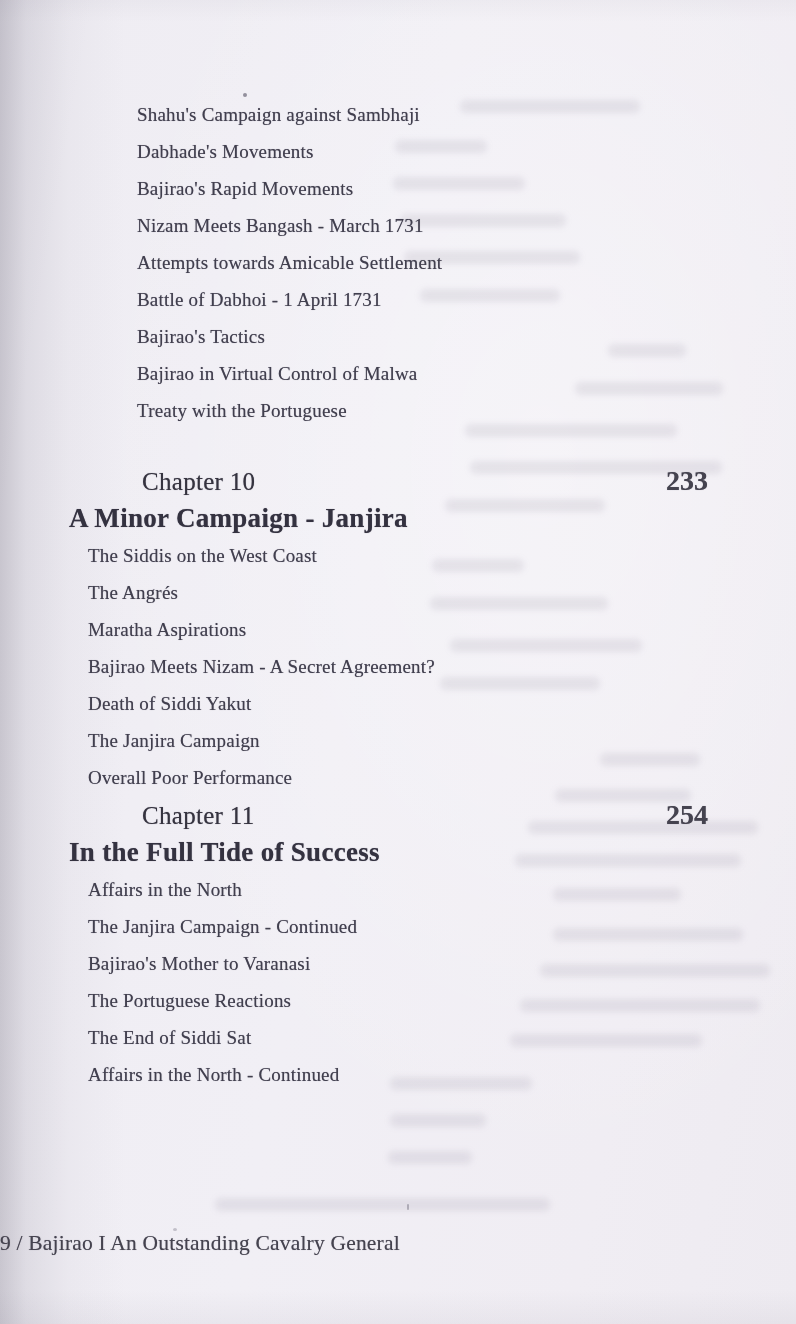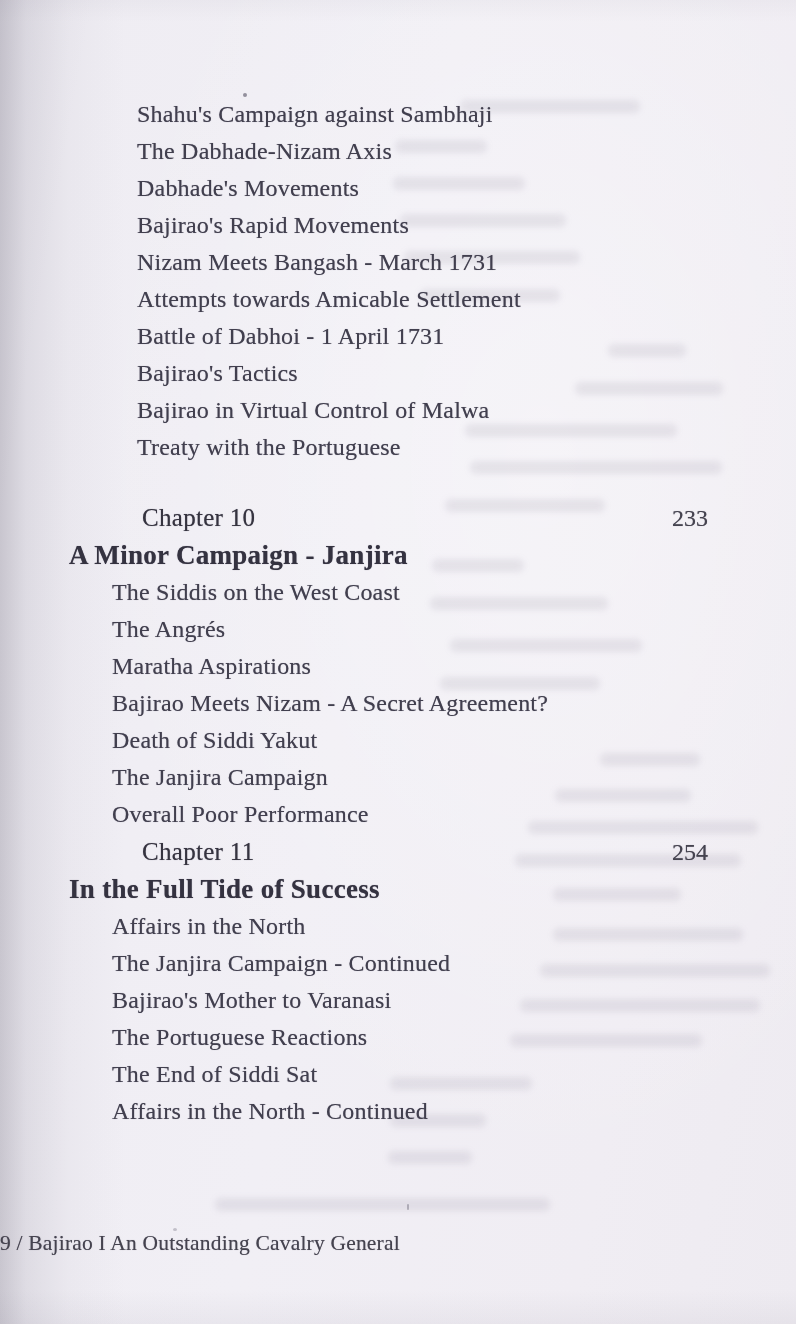--- a/index.html
+++ b/index.html
@@ -35,21 +35,21 @@
     z-index: 2;
   }
   ul.toc-list {
     list-style: none;
     margin: 0;
     padding: 0 0 0 137px;
   }
   li.toc-entry {
     height: 37px;
     line-height: 37px;
-    font-size: 24px;
+    font-size: 19px;
     letter-spacing: 0.2px;
     white-space: nowrap;
     text-shadow: 0 0 0.7px rgba(56,53,72,0.55);
   }
   .chapter-block.ch10 { margin-top: 33px; }
   .chapter-block.ch11 { }
   .chapter-row {
     display: flex;
     justify-content: space-between;
     align-items: baseline;
@@ -58,37 +58,37 @@
     line-height: 37px;
   }
   .chapter-num {
     font-weight: normal;
     font-size: 25px;
     color: #35333f;
     letter-spacing: 0.3px;
     text-shadow: 0 0 0.8px rgba(46,43,62,0.6);
   }
   .chapter-page {
-    font-weight: normal;
-    font-size: 24px;
+    font-weight: bold;
+    font-size: 28px;
     color: #45434f;
     text-shadow: 0 0 0.7px rgba(56,53,72,0.55);
   }
   .chapter-title {
     padding-left: 69px;
     height: 38px;
     line-height: 38px;
     font-weight: bold;
     font-size: 27px;
     color: #343240;
     letter-spacing: 0.3px;
     white-space: nowrap;
     text-shadow: 0 0 0.8px rgba(46,43,62,0.6);
   }
-  .chapter-block ul.toc-list { padding-left: 112px; }
+  .chapter-block ul.toc-list { padding-left: 88px; }
   .page-footer {
     position: absolute;
     top: 1231px;
     left: 0;
     width: 100%;
     text-align: left;
     font-size: 21.5px;
     letter-spacing: 0.2px;
     color: #45434f;
     z-index: 2;
@@ -148,21 +148,20 @@
       <div class="ghost-line" style="left: 390px; top: 1077px; width: 142px;"></div>
       <div class="ghost-line" style="left: 390px; top: 1114px; width: 96px;"></div>
       <div class="ghost-line" style="left: 388px; top: 1151px; width: 84px;"></div>
       <div class="ghost-line" style="left: 215px; top: 1198px; width: 335px;"></div>
     </div>
 
   <main class="content">
 
     <ul class="toc-list">
       <li class="toc-entry">Shahu's Campaign against Sambhaji</li>
-      <li class="toc-entry">The Dabhade-Nizam Axis</li>
       <li class="toc-entry">Dabhade's Movements</li>
       <li class="toc-entry">Bajirao's Rapid Movements</li>
       <li class="toc-entry">Nizam Meets Bangash - March 1731</li>
       <li class="toc-entry">Attempts towards Amicable Settlement</li>
       <li class="toc-entry">Battle of Dabhoi - 1 April 1731</li>
       <li class="toc-entry">Bajirao's Tactics</li>
       <li class="toc-entry">Bajirao in Virtual Control of Malwa</li>
       <li class="toc-entry">Treaty with the Portuguese</li>
     </ul>
 

